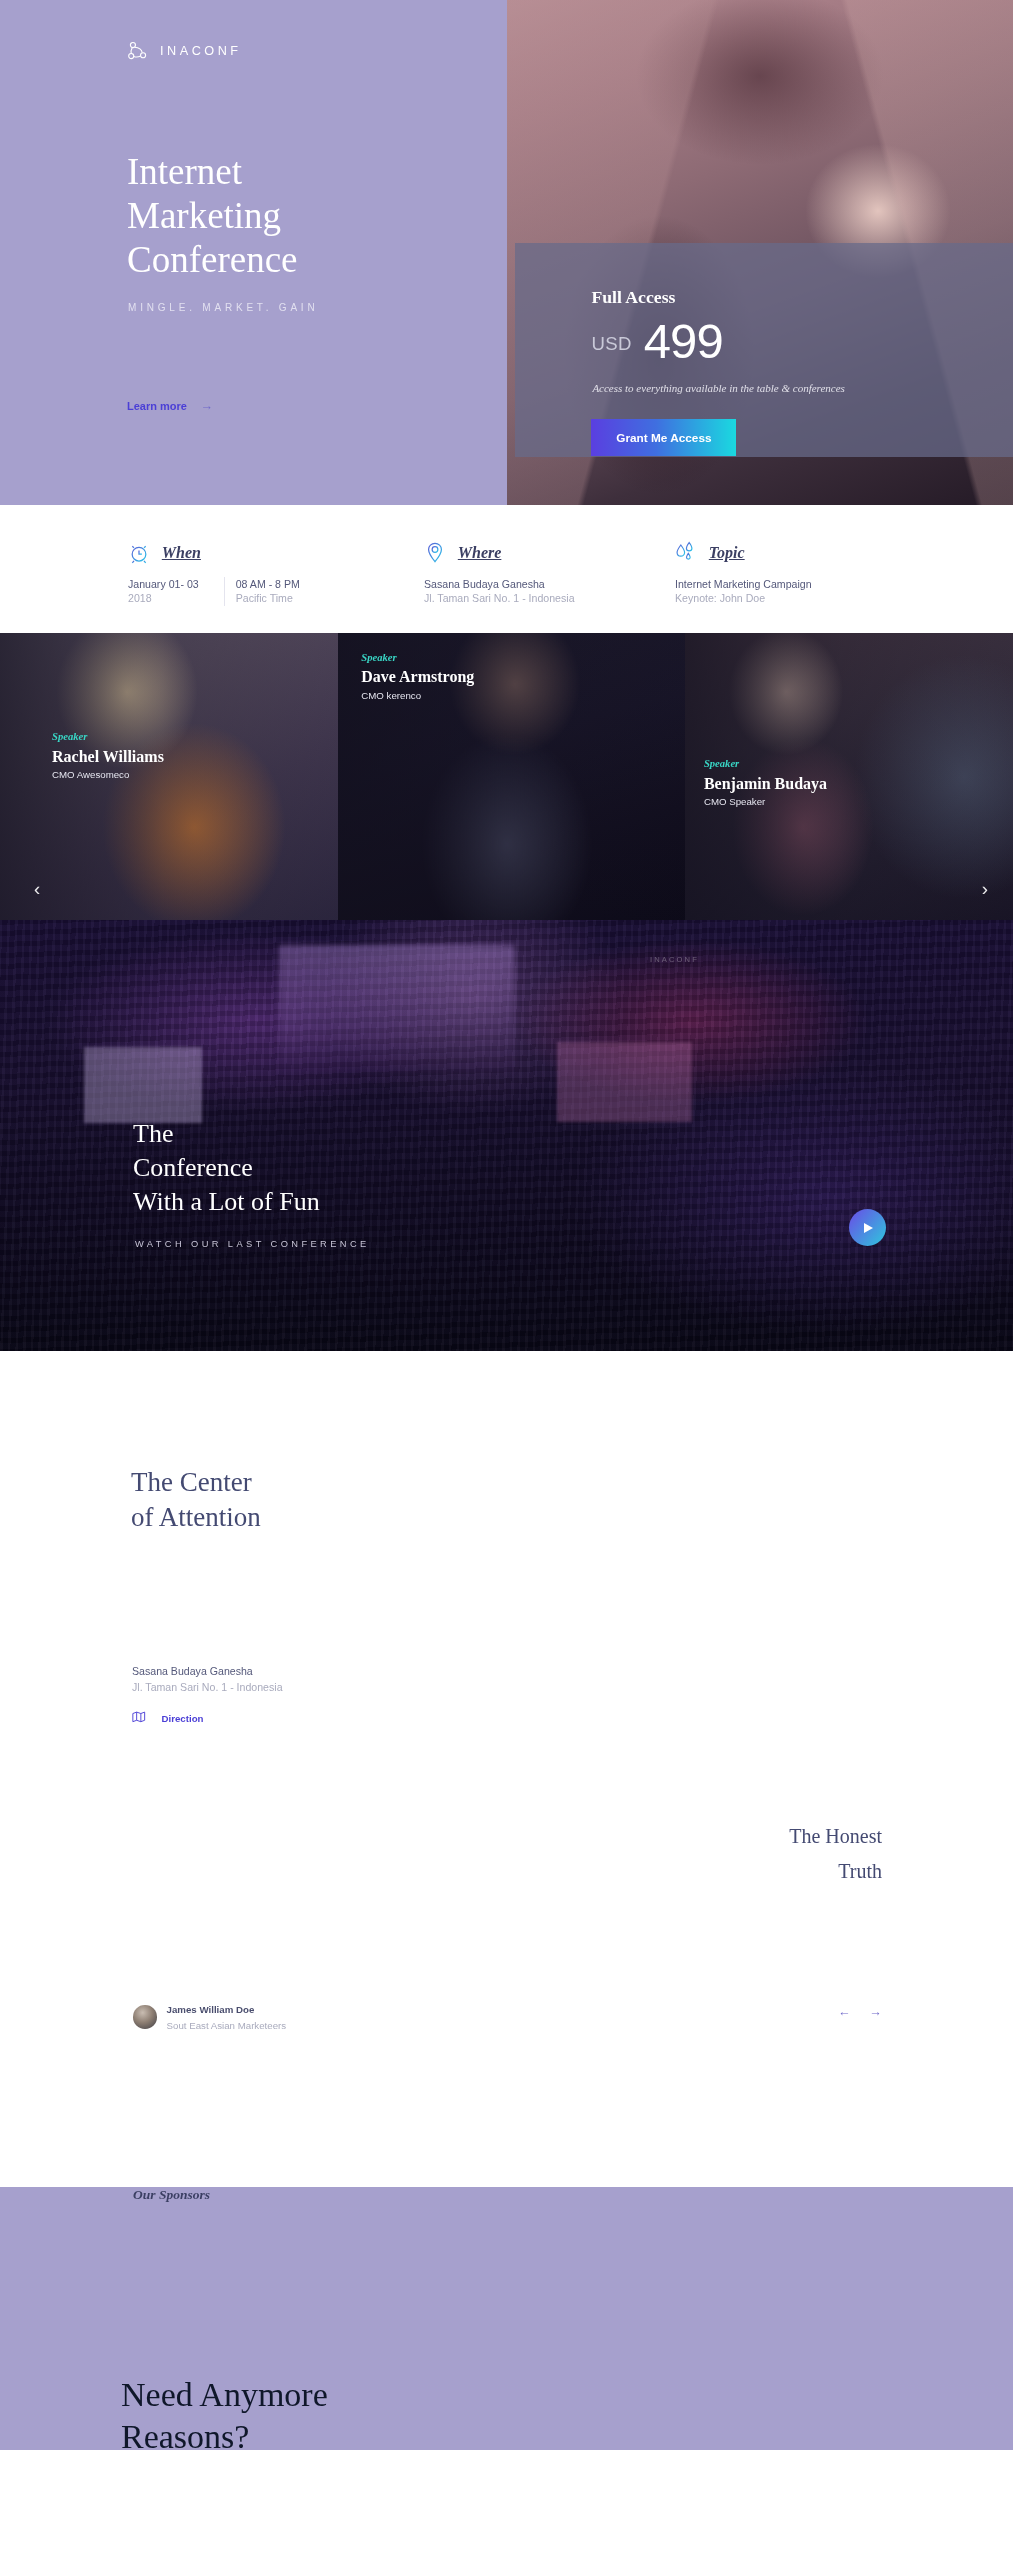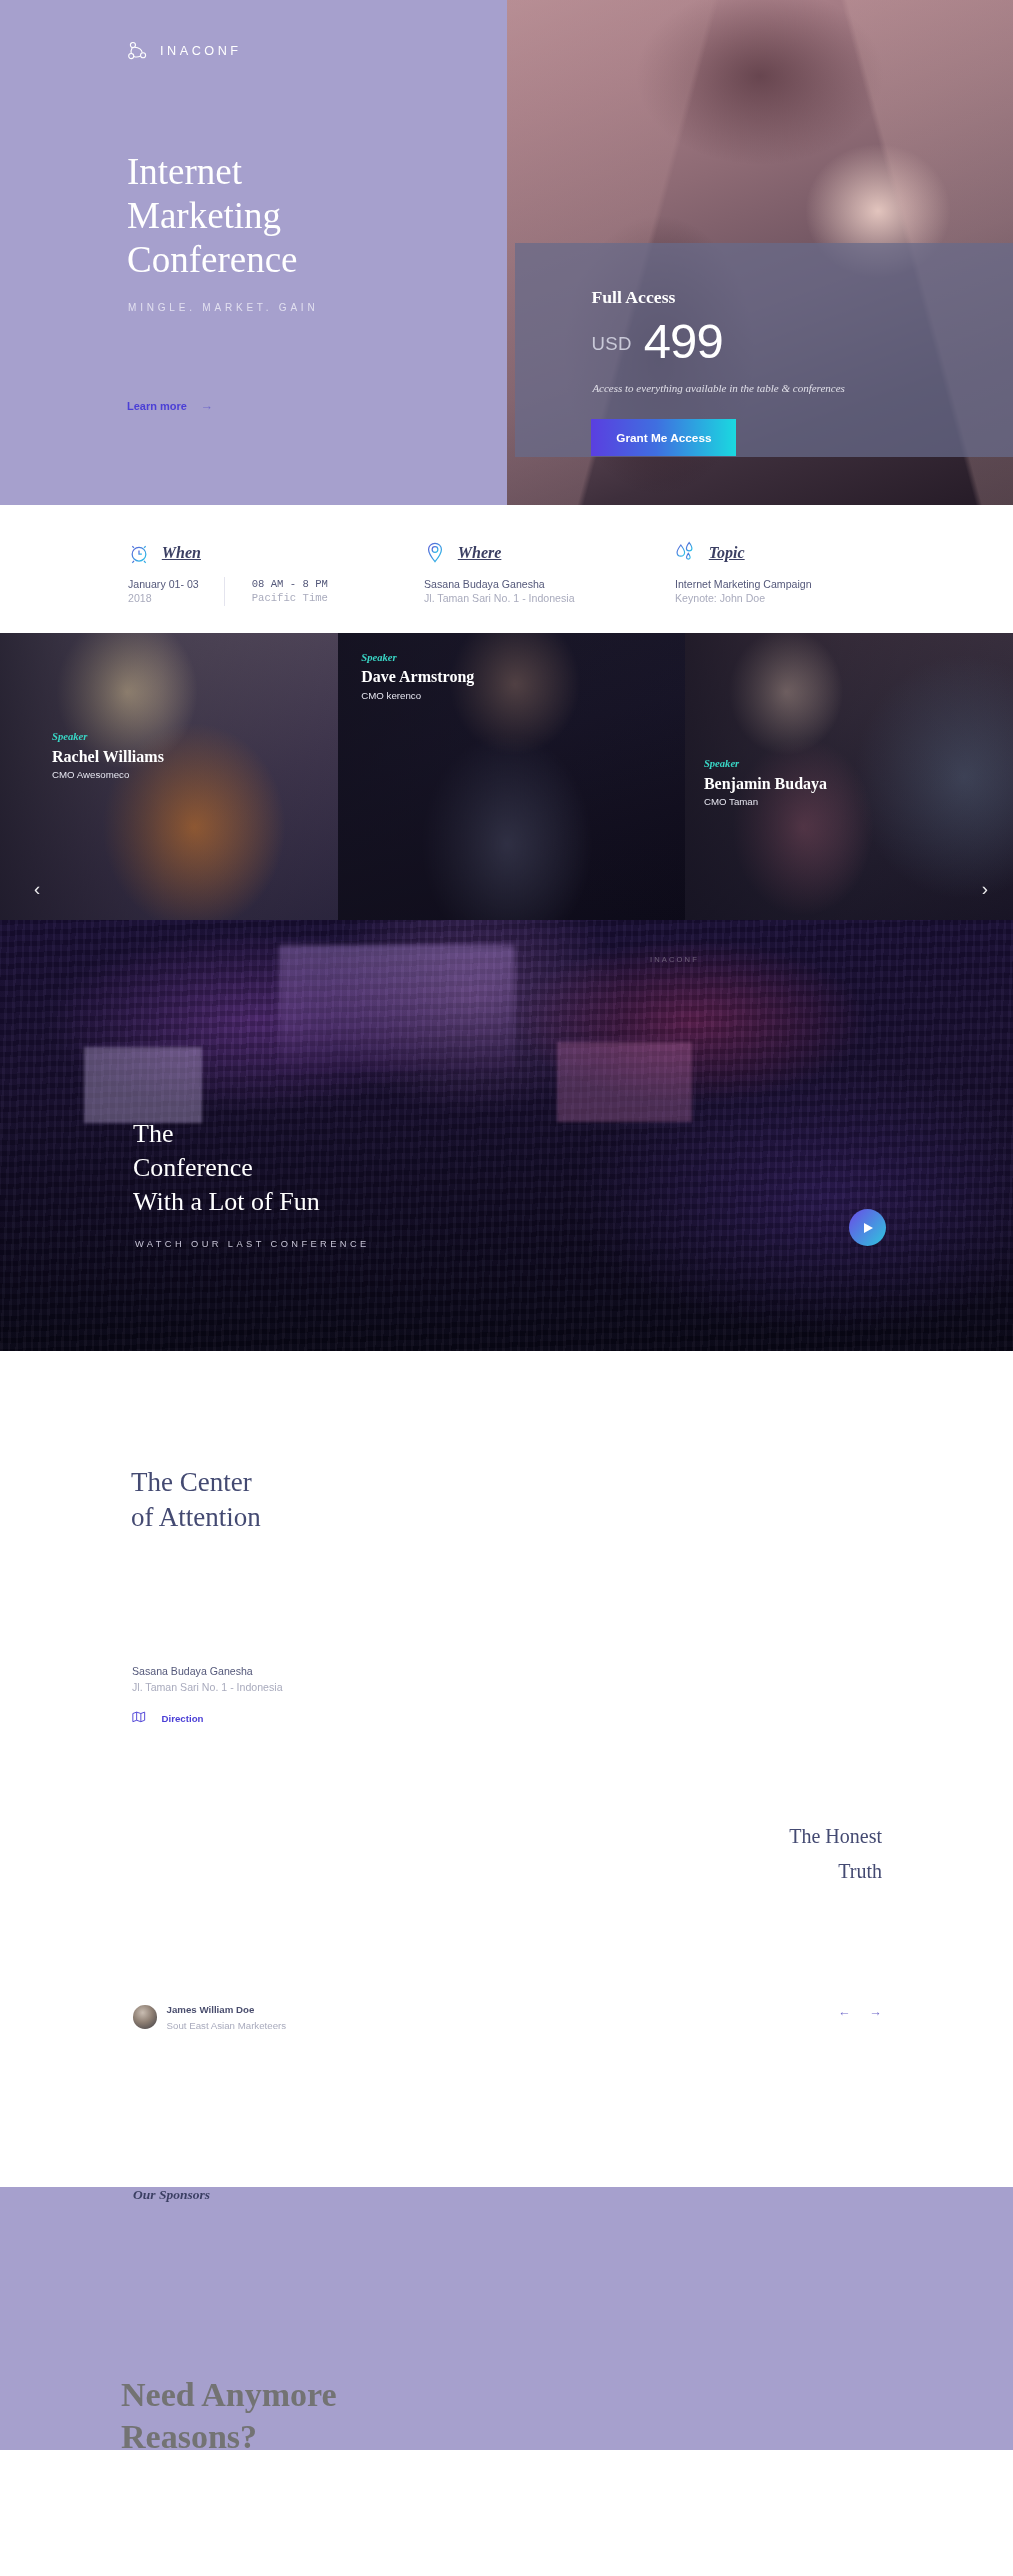--- a/index.html
+++ b/index.html
@@ -85,21 +85,21 @@
   .infobar { position:relative; width:1013px; height:128px; background:#ffffff; }
   .info-col { position:absolute; top:35px; }
   .info-head { display:flex; align-items:center; gap:11.8px; }
   .info-head .ttl {
     font-family:"Liberation Serif", serif; font-style:italic; font-weight:bold;
     color:#3b3f63; font-size:16px;text-decoration:underline;
   }
   .ic { width:22px; height:25px; display:block; }
   .info-body { display:flex; margin-top:11.8px; }
   .ib-block { padding-right:25px; }
-  .ib-block.div { border-left:0.8px solid #e4e4ee; padding-left:27px;font-family:Liberation Mono, monospace; }
+  .ib-block.div { border-left:0.8px solid #e4e4ee; padding-left:11px; }
   .ib-l1 { color:#54587a; font-size:10.6px; line-height:14.4px; }
   .ib-l2 { color:#a9abbd; font-size:10.6px; line-height:14.4px; }
 
   
   .speakers { position:relative; width:1013px; height:287px; display:flex; }
   .sp { position:relative; overflow:hidden; }
   .sp1 { width:338px; height:287px; }
   .sp2 { width:348px; height:287px; }
   .sp3 { width:328px; height:287px; }
   .sp-img { position:absolute; inset:0; }
@@ -239,22 +239,22 @@
   .sp-label {
     position:absolute; left:133px; top:2167px;
     font-family:"Liberation Serif", serif; font-style:italic; font-weight:bold;
     color:#3b3f63; font-size:13.5px;margin-top:20px;
   }
 
   
   .cta { position:relative; width:1013px; height:263px; background:#a6a0cd; }
   .cta-title {
     position:absolute; left:121px; top:2374px;
-    font-family:"Liberation Serif", serif; color:#737373;
-    font-size:34px; line-height:42px; font-weight:700;
+    font-family:"Liberation Serif", serif; color:#0f172a;
+    font-size:34px; line-height:42px; font-weight:400;
   }
   .cta-sub {
     position:absolute; left:122px; top:2482px;
     color:#dcd9ec; font-size:9.7px; letter-spacing:3.8px;
   }
   .abs { position:absolute; }
 </style>
 </head>
 <body>
 
@@ -409,21 +409,21 @@
         <div class="sp-co">CMO kerenco</div>
       </div>
     </div>
 
     <div class="sp sp3">
       <div class="sp-img"></div>
       <div class="sp-shade"></div>
       <div class="sp-meta">
         <div class="sp-role">Speaker</div>
         <div class="sp-name">Benjamin Budaya</div>
-        <div class="sp-co">CMO Taman</div>
+        <div class="sp-co">CMO Speaker</div>
       </div>
       <div class="sp-nav sp-next">›</div>
     </div>
   </section>
 
   <section class="video">
     <div class="video-bg"></div>
     <div class="video-stage"></div>
     <div class="video-screen-l"></div>
     <div class="video-screen-r"></div>

